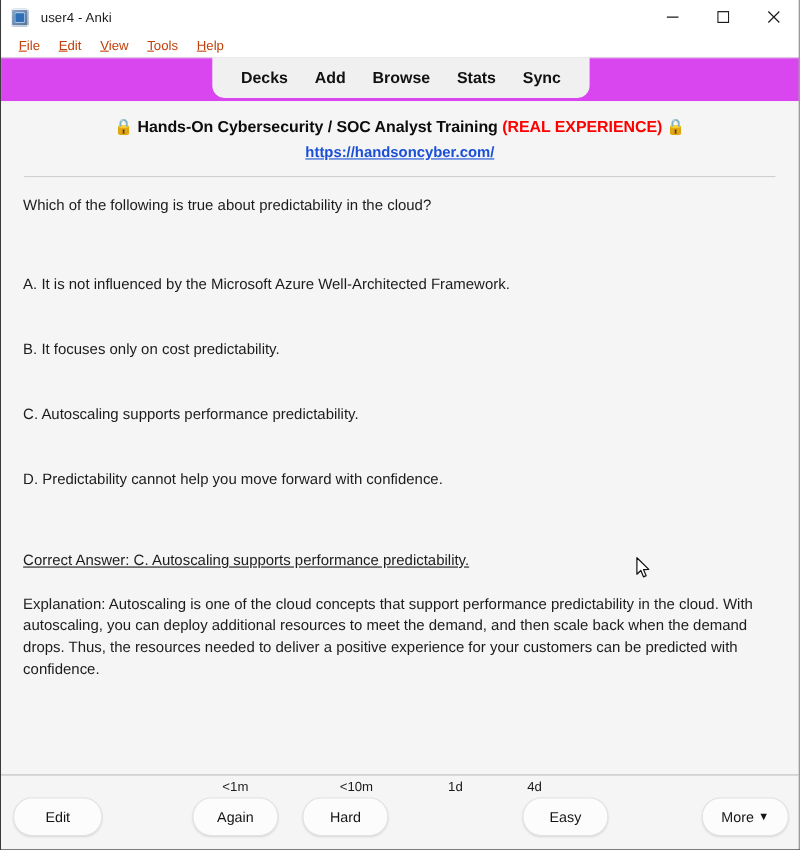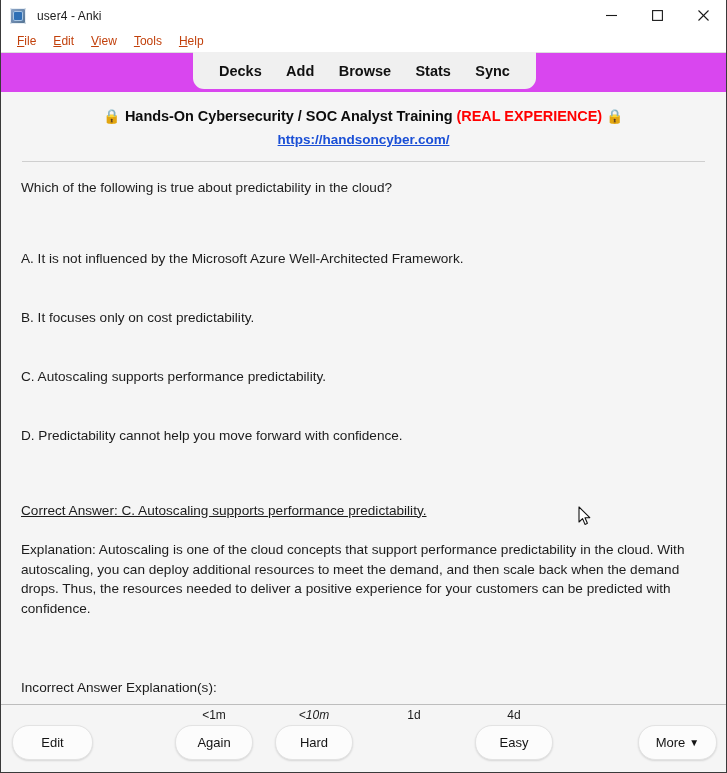--- a/index.html
+++ b/index.html
@@ -209,23 +209,23 @@
     color: #1b1b1b;
     text-align: center;
   }
   #btn-edit  { left: 11px;  width: 81px; }
   #btn-again { left: 174px; width: 78px; }
   #btn-hard  { left: 274px; width: 78px; }
   #btn-good  { left: 374px; width: 78px; }
   #btn-easy  { left: 474px; width: 78px; }
   #btn-more  { left: 637px; width: 79px; }
   #iv-again { left: 174px; width: 78px; }
-  #iv-hard  { left: 274px; width: 78px; font-style: italic; }
+  #iv-hard  { left: 284px; width: 78px; }
   #iv-good  { left: 374px; width: 78px; }
-  #iv-easy  { left: 474px; width: 78px; }
+  #iv-easy  { left: 446px; width: 78px; }
   .caret { font-size: 10px; margin-left: 4px; }
 </style>
 </head>
 <body>
 
 <div id="window">
 
   <div id="titlebar">
     <div id="app-icon"></div>
     <div id="title-text">user4 - Anki</div>
@@ -287,24 +287,20 @@
       <div>A. It is not influenced by the Microsoft Azure Well-Architected Framework.</div>
       <div>B. It focuses only on cost predictability.</div>
       <div>C. Autoscaling supports performance predictability.</div>
       <div>D. Predictability cannot help you move forward with confidence.</div>
     </div>
 
     <div class="body-block" id="answer-line">Correct Answer: C. Autoscaling supports performance predictability.</div>
 
     <div class="body-block" id="explanation">Explanation: Autoscaling is one of the cloud concepts that support performance predictability in the cloud. With autoscaling, you can deploy additional resources to meet the demand, and then scale back when the demand drops. Thus, the resources needed to deliver a positive experience for your customers can be predicted with confidence.</div>
 
-    <div class="body-block" id="incorrect">
-      <div>Incorrect Answer Explanation(s):</div>
-      
-    </div>
 
     <div id="cursor">
       <svg width="14" height="21" viewBox="0 0 14 21">
         <polygon points="1,1 1,16 4.6,12.6 7,18.4 9.4,17.3 7,11.8 11.8,11.6" fill="#ffffff" stroke="#111111" stroke-width="1.1" stroke-linejoin="round"></polygon>
       </svg>
     </div>
   </div>
 
   <div id="bottombar">
     <div class="interval" id="iv-again">&lt;1m</div>

